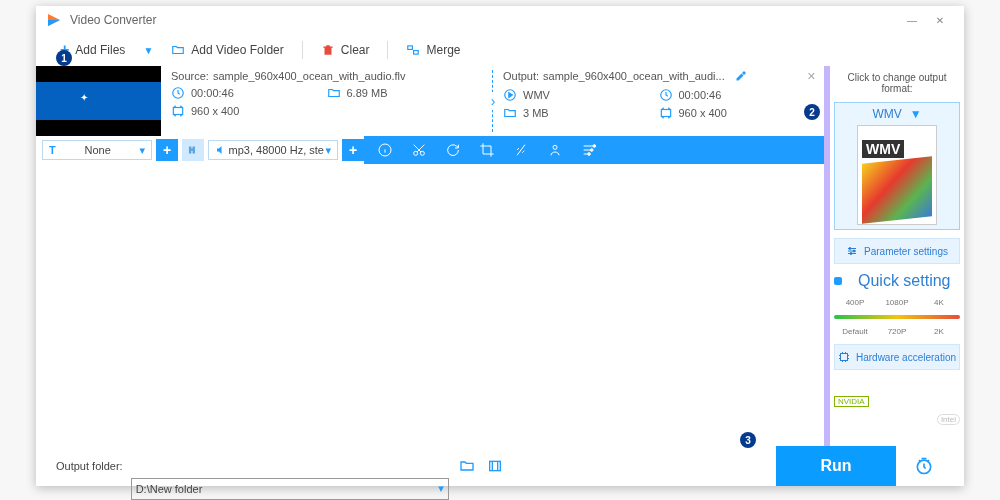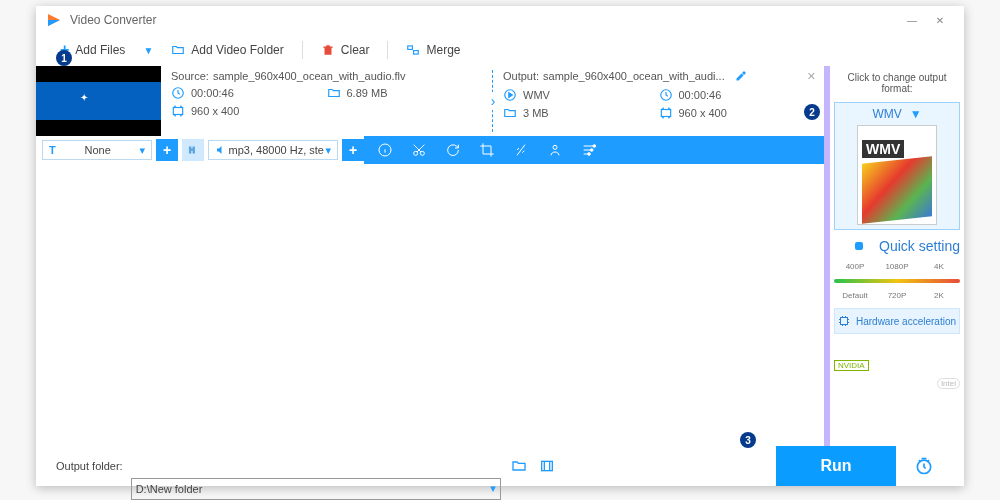--- a/index.html
+++ b/index.html
@@ -61,33 +61,33 @@
 
 .rightcol .heading { font-size:10px; color:#555; text-align:center;}
 .formatsel { width:126px; border:1px solid #9fd2fb; background:#e9f5ff; display:flex; flex-direction:column; align-items:center; padding:4px; gap:4px;}
 .formatsel .row { width:100%; display:flex; align-items:center; justify-content:center; gap:8px; color:#2d7fd3; font-size:12px; cursor:pointer;}
 .formatsel .row .dd { color:#1e9cff;}
 .preview { width:80px; height:100px; border:1px solid #ccc; background:#fff; position:relative; display:flex; flex-direction:column;}
 .preview .lab { position:absolute; top:14px; left:4px; background:#333; color:#fff; font-size:14px; font-weight:bold; padding:1px 4px;}
 .preview .film { position:absolute; top:34px; left:4px; right:4px; bottom:4px; background:linear-gradient(135deg,#f7ce1d,#e63a2e 40%,#5bb450 70%,#3b7bd4); transform:skewY(-6deg);}
 .sidebtn { width:126px; height:26px; background:#e7f3ff; border:1px solid #cfe6fb; color:#2d7fd3; display:flex; align-items:center; justify-content:center; gap:6px; font-size:10px; cursor:pointer;}
 .sidebtn svg{width:12px;height:12px;}
-.qs-title { width:126px; font-size:14px; color:#2d7fd3; display:flex; align-items:center; gap:16px;justify-content:flex-end;}
+.qs-title { width:126px; font-size:16px; color:#2d7fd3; display:flex; align-items:center; gap:16px;}
 .qs-title .dot{width:8px;height:8px;background:#1e9cff;display:inline-block;border-radius:2px;}
 .qslabels { width:126px; display:flex; justify-content:space-between; font-size:8px; color:#777;}
 .qslabels span{flex:1;text-align:center;}
 .qsbar { width:126px; height:4px; background:linear-gradient(to right,#27c24c,#f1c40f,#e74c3c); border-radius:2px;}
 .gpu-row{width:126px;display:flex;justify-content:space-between;align-items:center;}
 .gpu-row .nvidia{color:#7fb400;font-size:8px;font-weight:normal;border:1px solid #7fb400;padding:0 3px;}
 .gpu-row .intel{color:#bbb;font-size:8px;border:1px solid #ddd;padding:0 3px;border-radius:6px;margin-top:36px;}
 
 
 .bottom { height:40px; display:flex; align-items:center; gap:8px; padding:0 20px; font-size:11px; color:#444; position:relative;}
 .bottom .lbl { white-space:nowrap;}
-.bottom .pathbox { width:370px; height:22px; border:1px solid #999; display:flex; align-items:center; padding:0 4px; justify-content:space-between;margin-top:45px;}
+.bottom .pathbox { width:318px; height:22px; border:1px solid #999; display:flex; align-items:center; padding:0 4px; justify-content:space-between;margin-top:45px;}
 .bottom .pathbox .dd{color:#1e9cff;}
 .bottom .ibtn { color:#1e9cff; cursor:pointer; width:20px; height:20px; display:inline-flex; align-items:center; justify-content:center;}
 .bottom .ibtn svg{width:16px;height:16px;}
 .runbtn { background:#0a9dff; color:#fff; font-size:16px; font-weight:600; width:120px; height:40px; display:flex; align-items:center; justify-content:center; cursor:pointer;}
 .clockbtn { width:40px; height:40px; display:flex; align-items:center; justify-content:center; color:#1e9cff;}
 .clockbtn svg{width:20px;height:20px;}
 </style>
 </head>
 <body>
 
@@ -300,20 +300,29 @@
         <div class="row">
           <span>WMV</span>
           <span class="dd">▼</span>
         </div>
         <div class="preview">
           <span class="lab">WMV</span>
           <div class="film"></div>
         </div>
       </div>
 
+      <div class="sidebtn">
+        <svg viewBox="0 0 24 24" fill="none" stroke="#2d7fd3" stroke-width="2">
+            <path d="M4 7h16M4 12h16M4 17h16"></path>
+            <circle cx="8" cy="7" r="2" fill="#2d7fd3"></circle>
+            <circle cx="16" cy="12" r="2" fill="#2d7fd3"></circle>
+            <circle cx="10" cy="17" r="2" fill="#2d7fd3"></circle>
+          </svg>
+        <span>Parameter settings</span>
+      </div>
 
       <div class="qs-title">
         <span class="dot"></span>
           <span>Quick setting</span>
       </div>
       <div class="qslabels">
         <span>400P</span>
           <span>1080P</span>
           <span>4K</span>
       </div>

